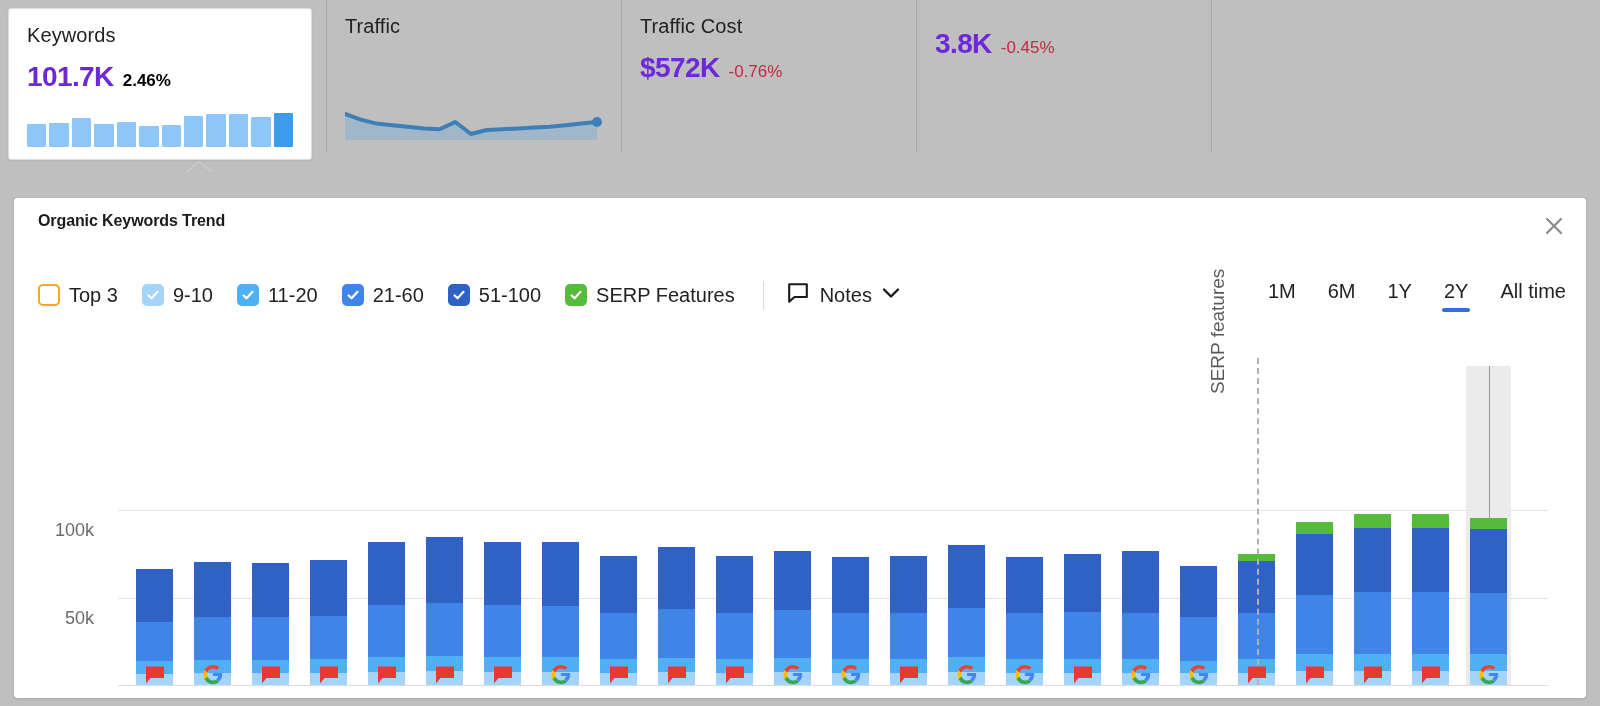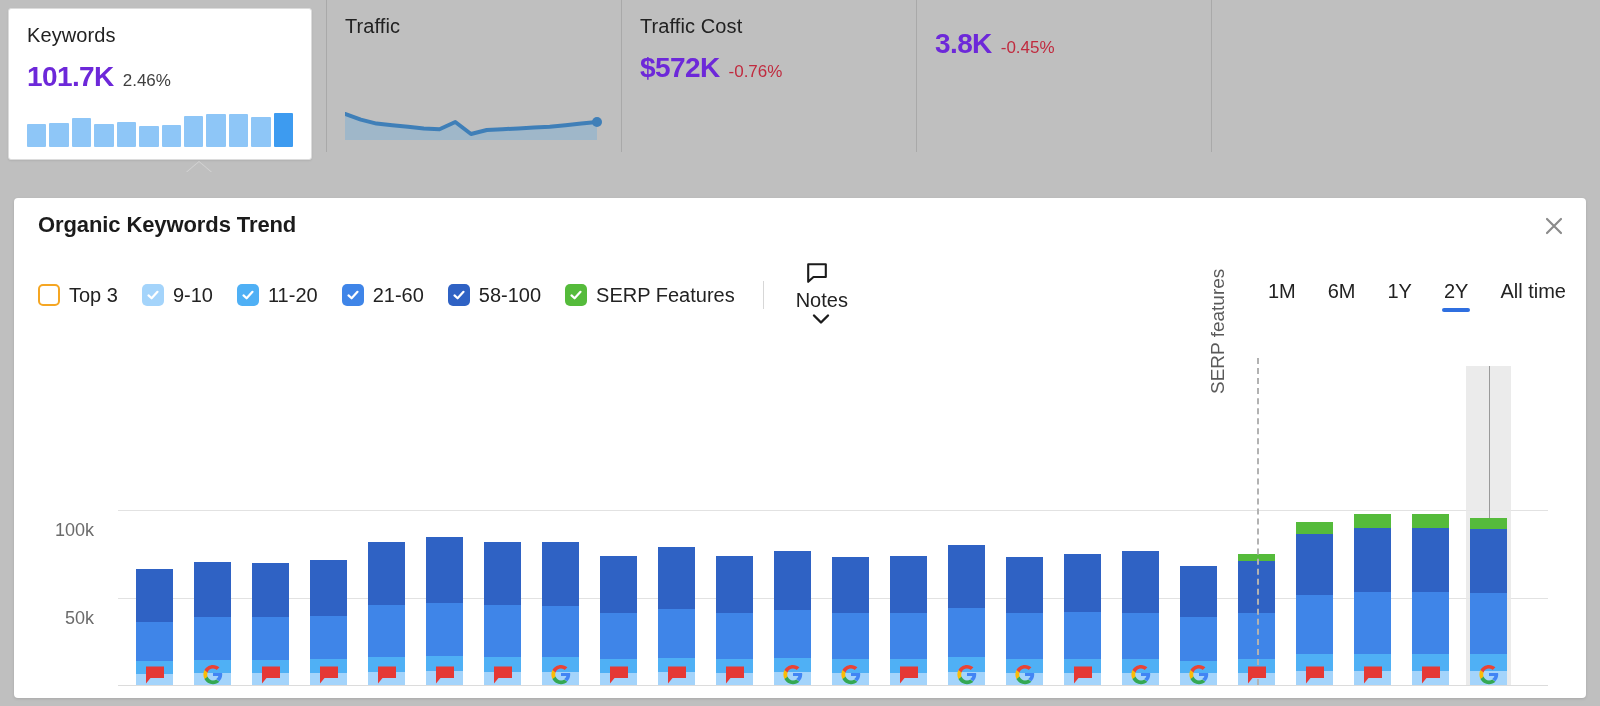--- a/index.html
+++ b/index.html
@@ -37,21 +37,21 @@
   .kpi-label {
     font-size: 20px; color: #222222; line-height: 24px;
     letter-spacing: .1px; white-space: nowrap;
   }
   .kpi-valrow { display: flex; align-items: baseline; margin-top: 10px; }
   .kpi-value {
     font-size: 28px; font-weight: bold; color: #6d28d9; letter-spacing: -0.6px;
     line-height: 40px;
   }
   .kpi-delta { font-size: 17px; margin-left: 9px; line-height: 20px; }
-  .kpi-delta.up { color: #404040; }
+  .kpi-delta.up { color: #000000; font-weight: bold; }
   .kpi-delta.down { color: #c02b3f; }
   .kpi-spark { margin-top: auto; margin-bottom: 12px; height: 36px; }
 
   .spark-bars { display: flex; align-items: flex-end; gap: 3px; height: 36px; }
   .spark-bars i { display: block; width: 20px; background: #8ec6f7; border-radius: 1px; }
   .spark-bars i.last { background: #3d9bf0; }
 
   .tooltip-caret {
     position: absolute; left: 186px; top: 162px;
     width: 0; height: 0;
@@ -72,21 +72,21 @@
   .panel {
     position: absolute; left: 14px; top: 198px;
     width: 1572px; height: 500px;
     background: #ffffff;
     border-radius: 4px;
     box-shadow: 0 1px 3px rgba(0,0,0,.12);
     overflow: hidden;
   }
   .panel-title {
     position: absolute; left: 24px; top: 14px;
-    font-size: 22px; font-weight: bold; color: #1b1b1b; letter-spacing: -.1px;
+    font-size: 16px; font-weight: bold; color: #1b1b1b; letter-spacing: -.1px;
   }
   .close-btn {
     position: absolute; right: 18px; top: 14px;
     width: 28px; height: 28px; cursor: pointer;
     display: flex; align-items: center; justify-content: center;
   }
   .close-btn svg { display: block; }
 
   .legend-row {
     position: absolute; left: 24px; top: 82px; right: 18px; height: 30px;
@@ -97,21 +97,21 @@
     width: 22px; height: 22px; border-radius: 5px;
     display: flex; align-items: center; justify-content: center; flex: none;
   }
   .cb.empty { background: #ffffff; border: 2px solid #f5a623; }
   .cb svg { display: block; }
   .legend-label { font-size: 20px; color: #222222; margin-left: 9px; white-space: nowrap; }
 
   .legend-sep {
     width: 1px; height: 28px; background: #d7d7d7; margin: 0 22px 0 4px;
   }
-  .notes-btn { display: flex; align-items: center; cursor: pointer; flex-direction: column; }
+  .notes-btn { display: flex; align-items: center; cursor: pointer; }
   .notes-label { font-size: 20px; color: #222222; margin-left: 10px; }
   .notes-caret { margin-left: 9px; }
 
   .range-tabs {
     position: absolute; right: 18px; top: 80px;
     display: flex; align-items: center;
   }
   .range-tab {
     font-size: 20px; color: #222222; padding: 2px 2px 9px 2px;
     margin-left: 28px; cursor: pointer; position: relative; white-space: nowrap;
@@ -255,21 +255,21 @@
             </svg>
           </span>
           <span class="legend-label">21-60</span>
         </div>
         <div class="legend-item">
           <span class="cb" style="background: rgb(47, 98, 196);">
             <svg width="14" height="14" viewBox="0 0 14 14">
               <path d="M2.5 7.4 L5.6 10.3 L11.5 3.8" stroke="#ffffff" stroke-width="2.2" fill="none" stroke-linecap="round" stroke-linejoin="round"></path>
             </svg>
           </span>
-          <span class="legend-label">58-100</span>
+          <span class="legend-label">51-100</span>
         </div>
         <div class="legend-item">
           <span class="cb" style="background: rgb(85, 187, 59);">
             <svg width="14" height="14" viewBox="0 0 14 14">
               <path d="M2.5 7.4 L5.6 10.3 L11.5 3.8" stroke="#ffffff" stroke-width="2.2" fill="none" stroke-linecap="round" stroke-linejoin="round"></path>
             </svg>
           </span>
           <span class="legend-label">SERP Features</span>
         </div>
         <div class="legend-sep"></div>

